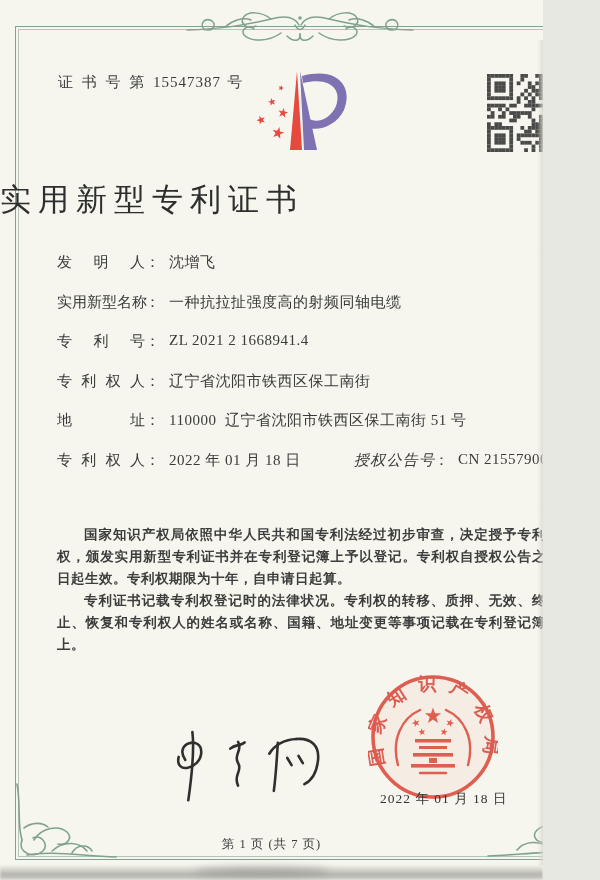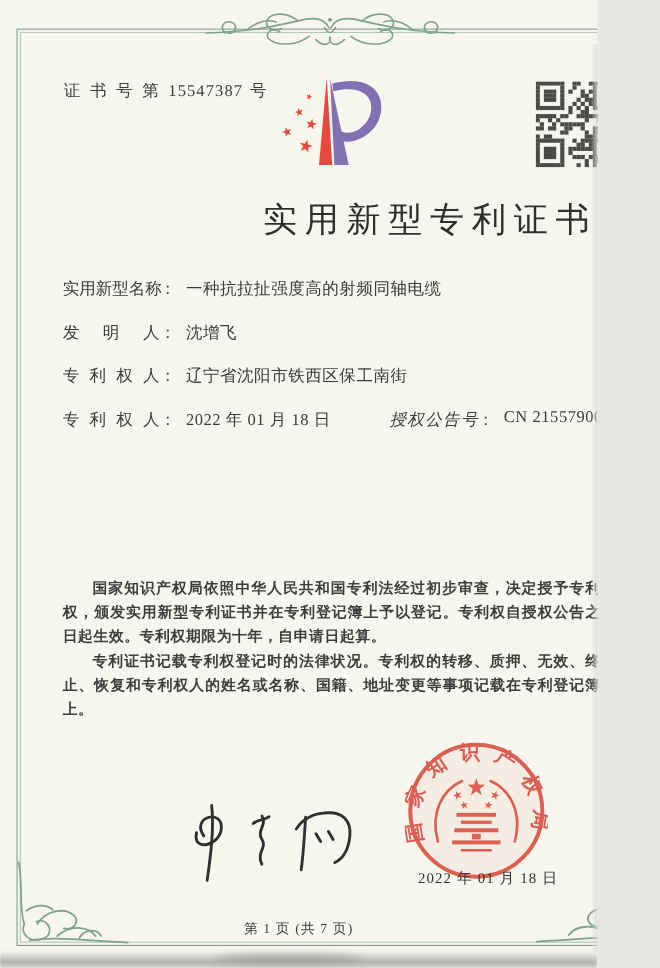--- a/index.html
+++ b/index.html
@@ -4,21 +4,21 @@
 <style>
   html,body{margin:0;padding:0;}
   body{width:600px;height:880px;background:#e8e8e2;font-family:"Liberation Serif","DejaVu Serif",serif;}
   .page{position:relative;width:543px;height:880px;background:#f6f6ee;overflow:hidden;}
   .frame{position:absolute;left:15px;top:26px;width:573px;height:832px;border:1.6px solid #84a090;}
   .frame-inner{position:absolute;inset:2px;border:1px solid #b3c7b8;}
   .cert-number{position:absolute;left:58px;top:73px;font-size:15px;color:#3c3c3c;letter-spacing:2.5px;}
   .cert-number .num{letter-spacing:1px;}
   .logo{position:absolute;left:250px;top:63px;width:115px;height:100px;}
   .qr{position:absolute;left:487px;top:74px;width:78px;height:78px;}
-  .title{position:absolute;left:0;right:0;top:179px;text-align:right;font-size:31px;letter-spacing:7px;color:#2e2e2e;font-weight:500;}
+  .title{position:absolute;left:0;right:0;top:179px;text-align:left;font-size:31px;letter-spacing:7px;color:#2e2e2e;font-weight:500;}
   .fields{position:absolute;left:57px;top:253px;width:490px;}
   .frow{position:relative;height:39.5px;font-size:15px;color:#3a3a3a;white-space:nowrap;}
   .flabel{display:inline-block;width:88px;text-align:justify;text-align-last:justify;vertical-align:top;}
   .fcolon{display:inline-block;vertical-align:top;}
   .fvalue{display:inline-block;margin-left:9px;vertical-align:top;white-space:pre-wrap;letter-spacing:0.5px;}
   .fpair2{position:absolute;left:297px;top:0;}
   .fpair2 .flabel{width:80px;font-style:italic;}
   .paras{position:absolute;left:57px;top:524px;width:489px;font-size:13.5px;line-height:22px;color:#3d3d3d;text-align:justify;font-weight:bold;}
   .paras p{margin:0;text-indent:2em;letter-spacing:0.5px;}
   .signer{position:absolute;left:58px;top:733px;font-size:15px;color:#3a3a3a;}
@@ -335,23 +335,25 @@
         <rect x="10" y="20" width="1.02" height="1.02" fill="#4a4a48"></rect>
         <rect x="12" y="20" width="1.02" height="1.02" fill="#4a4a48"></rect>
         <rect x="14" y="20" width="1.02" height="1.02" fill="#4a4a48"></rect>
         <rect x="18" y="20" width="1.02" height="1.02" fill="#4a4a48"></rect>
       </svg>
   </div>
 
   <div class="title">实用新型专利证书</div>
 
   <div class="fields">
+    <div class="frow"><span class="flabel">发明人</span><span class="fcolon">：</span><span class="fvalue">沈增飞</span></div>
     <div class="frow"><span class="flabel">实用新型名称</span><span class="fcolon">：</span><span class="fvalue">一种抗拉扯强度高的射频同轴电缆</span></div>
-    <div class="frow"><span class="flabel">发明人</span><span class="fcolon">：</span><span class="fvalue">沈增飞</span></div>
+    <div class="frow"><span class="flabel">专利号</span><span class="fcolon">：</span><span class="fvalue">ZL 2021 2 1668941.4</span></div>
     <div class="frow"><span class="flabel">专利权人</span><span class="fcolon">：</span><span class="fvalue">辽宁省沈阳市铁西区保工南街</span></div>
+    <div class="frow"><span class="flabel">地址</span><span class="fcolon">：</span><span class="fvalue">110000  辽宁省沈阳市铁西区保工南街 51 号</span></div>
     <div class="frow">
       <span class="flabel">专利权人</span><span class="fcolon">：</span><span class="fvalue">2022 年 01 月 18 日</span>
       <span class="fpair2"><span class="flabel">授权公告号</span><span class="fcolon">：</span><span class="fvalue">CN 215579006 U</span></span>
     </div>
   </div>
 
   <div class="paras">
     <p>国家知识产权局依照中华人民共和国专利法经过初步审查，决定授予专利权，颁发实用新型专利证书并在专利登记簿上予以登记。专利权自授权公告之日起生效。专利权期限为十年，自申请日起算。</p>
     <p>专利证书记载专利权登记时的法律状况。专利权的转移、质押、无效、终止、恢复和专利权人的姓名或名称、国籍、地址变更等事项记载在专利登记簿上。</p>
   </div>

